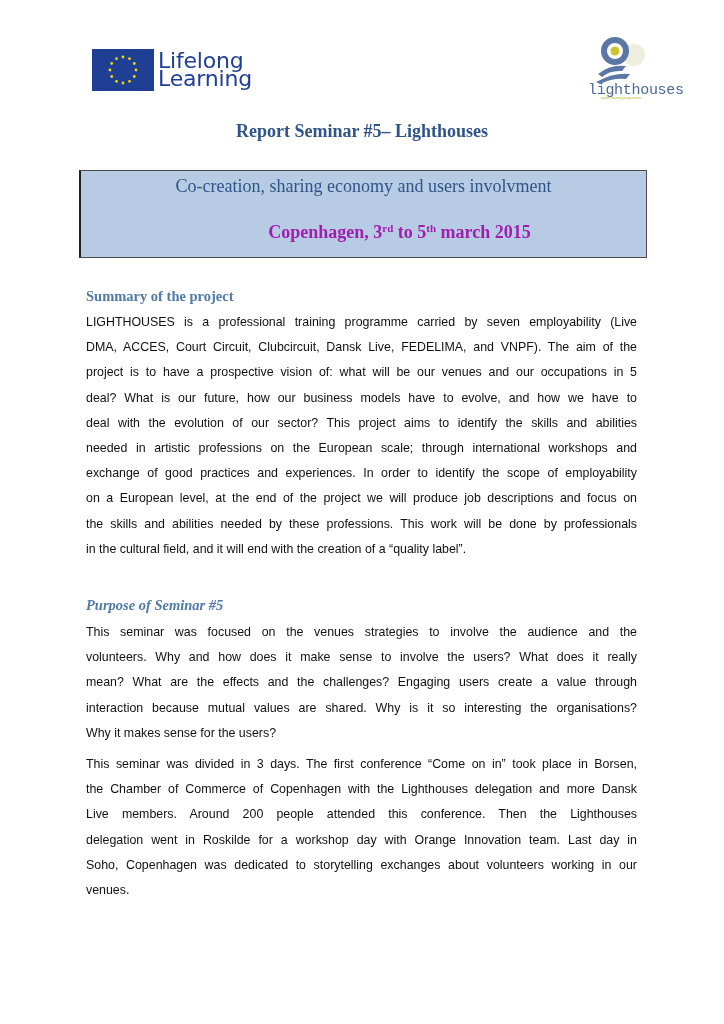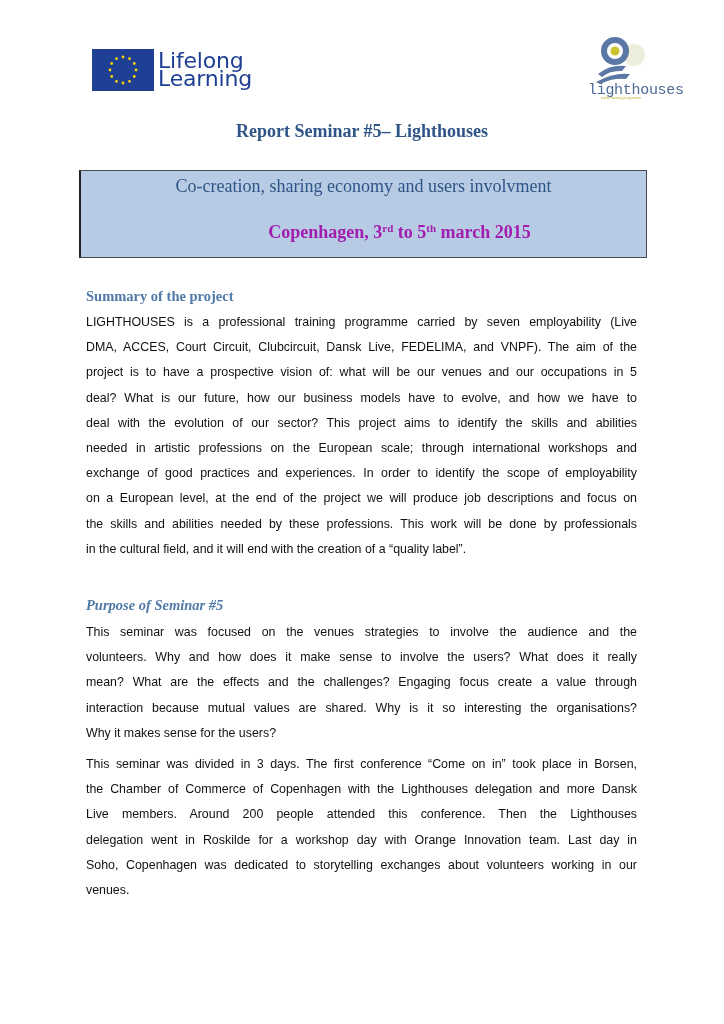--- a/index.html
+++ b/index.html
@@ -83,21 +83,21 @@
   <span class="ln">exchange of good practices and experiences. In order to identify the scope of employability</span>
   <span class="ln">on a European level, at the end of the project we will produce job descriptions and focus on</span>
   <span class="ln">the skills and abilities needed by these professions. This work will be done by professionals</span>
   <span class="ln last">in the cultural field, and it will end with the creation of a “quality label”.</span>
 </div>
 
 <div class="section-heading" style="top:597px;font-style:italic;">Purpose of Seminar #5</div>
 <div class="para" style="top:620px;">
   <span class="ln">This seminar was focused on the venues strategies to involve the audience and the</span>
   <span class="ln">volunteers. Why and how does it make sense to involve the users? What does it really</span>
-  <span class="ln">mean? What are the effects and the challenges? Engaging focus create a value through</span>
+  <span class="ln">mean? What are the effects and the challenges? Engaging users create a value through</span>
   <span class="ln">interaction because mutual values are shared. Why is it so interesting the organisations?</span>
   <span class="ln last">Why it makes sense for the users?</span>
 </div>
 <div class="para" style="top:752px;">
   <span class="ln">This seminar was divided in 3 days. The first conference “Come on in” took place in Borsen,</span>
   <span class="ln">the Chamber of Commerce of Copenhagen with the Lighthouses delegation and more Dansk</span>
   <span class="ln">Live members. Around 200 people attended this conference. Then the Lighthouses</span>
   <span class="ln">delegation went in Roskilde for a workshop day with Orange Innovation team. Last day in</span>
   <span class="ln">Soho, Copenhagen was dedicated to storytelling exchanges about volunteers working in our</span>
   <span class="ln last">venues.</span>

